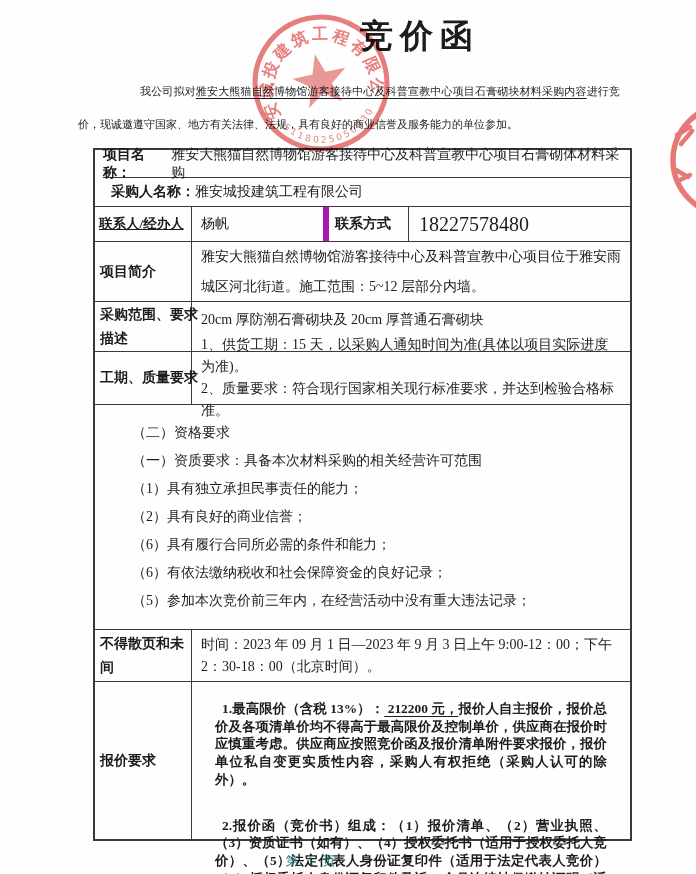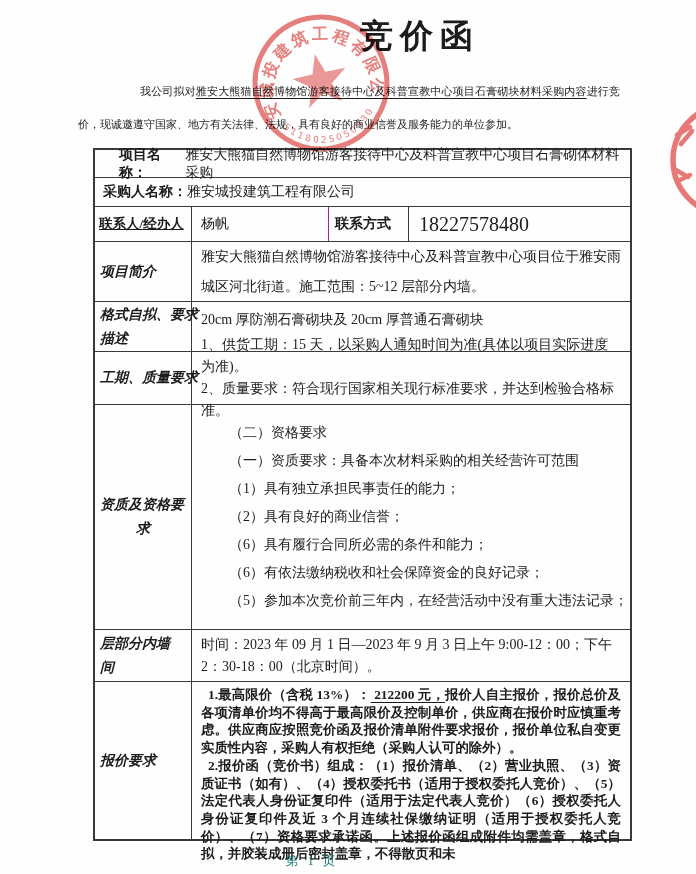--- a/index.html
+++ b/index.html
@@ -15,51 +15,51 @@
   .intro{
     position:absolute;left:78px;top:64px;width:542px;
     font-size:11px;line-height:33px;text-align:justify;text-indent:62px;
   }
   .u{ text-decoration:underline; text-underline-offset:3px; }
   .tbl{
     position:absolute;left:93px;top:148px;width:539px;
     border:2px solid #3a3a3a;box-sizing:border-box;background:transparent;
   }
   .row{display:flex;border-top:1px solid #3a3a3a;box-sizing:border-box;}
-  .row:first-child{border-top:none;margin-left:16px;}
+  .row:first-child{border-top:none;}
   .cell{box-sizing:border-box;font-size:14px;}
   .full{flex:1;display:flex;align-items:center;padding:0 8px;}
   .full b{font-weight:bold;}
   .lbl{
     flex:0 0 97px;width:97px;border-right:1px solid #3a3a3a;
     font-weight:bold;display:flex;flex-direction:column;justify-content:center;
-    padding:2px 5px;line-height:24px;font-style:italic;
+    padding:2px 5px;line-height:24px;
   }
   .lbl .ln{white-space:nowrap;}
   .lbl .ln.center{text-align:center;}
   .val{
     flex:1;display:flex;flex-direction:column;justify-content:center;
     padding:4px 9px;line-height:22px;
   }
   .val.top{justify-content:flex-start;padding-top:7px;}
-  .r1{height:27px;} .r2{height:29px;} .r3{height:35px;}
+  .r1{height:27px;} .r2{height:29px;margin-left:8px;} .r3{height:35px;}
   .r4{height:60px;} .r5{height:50px;} .r6{height:53px;}
   .r7{height:225px;} .r8{height:52px;} .r9{height:158px;}
   .c-person-l{flex:0 0 97px;border-right:1px solid #3a3a3a;font-weight:bold;
     display:flex;align-items:center;padding:0 4px;white-space:nowrap;font-size:13.5px;text-decoration:underline;}
-  .c-person-v{flex:0 0 137px;border-right:1px solid #a21caf;display:flex;align-items:center;padding:0 9px;}
+  .c-person-v{flex:0 0 137px;border-right:6px solid #a21caf;display:flex;align-items:center;padding:0 9px;}
   .c-phone-l{flex:0 0 80px;border-right:1px solid #3a3a3a;font-weight:bold;display:flex;align-items:center;padding:0 6px;white-space:nowrap;}
   .c-phone-v{flex:1;display:flex;align-items:center;padding:0 10px;font-size:20px;}
   .brief{line-height:30px;text-align:justify;}
   .qual .qline{height:28.1px;display:flex;align-items:center;padding-left:28px;white-space:nowrap;}
   .quote{
     font-weight:bold;font-size:13.4px;line-height:17.7px;text-align:justify;
     justify-content:flex-start;padding-top:4px;
   }
-  .quote p{margin:0;text-indent:7px;}
+  .quote p{margin:14px;text-indent:7px;}
   .footer{
     position:absolute;top:853px;left:0;width:624px;text-align:center;
     font-size:12.5px;letter-spacing:3px;color:#0f766e;
   }
   .stamp-main{position:absolute;left:246px;top:8px;width:150px;height:150px;
     mix-blend-mode:multiply;transform:rotate(-12deg);}
   .stamp-edge{position:absolute;left:656px;top:100px;width:40px;height:130px;
     mix-blend-mode:multiply;}
 </style>
 </head>
@@ -96,55 +96,51 @@
 
     <div class="row r4">
       <div class="cell lbl">
           <span class="ln">项目简介</span>
         </div>
       <div class="cell val brief">雅安大熊猫自然博物馆游客接待中心及科普宣教中心项目位于雅安雨城区河北街道。施工范围：5~12 层部分内墙。</div>
     </div>
 
     <div class="row r5">
       <div class="cell lbl">
-        <span class="ln">格式自拟、要求</span>
+        <span class="ln">采购范围、要求</span>
         <span class="ln">描述</span>
       </div>
       <div class="cell val top">20cm 厚防潮石膏砌块及 20cm 厚普通石膏砌块</div>
     </div>
 
     <div class="row r6">
       <div class="cell lbl">
           <span class="ln">工期、质量要求</span>
         </div>
       <div class="cell val">
         <div>1、供货工期：15 天，以采购人通知时间为准(具体以项目实际进度为准)。</div>
         <div>2、质量要求：符合现行国家相关现行标准要求，并达到检验合格标准。</div>
       </div>
     </div>
 
     <div class="row r7">
-      <div class="cell lbl">
-        <span class="ln">资质及资格要</span>
-        <span class="ln center">求</span>
-      </div>
       <div class="cell val qual">
         <div class="qline">（二）资格要求</div>
         <div class="qline">（一）资质要求：具备本次材料采购的相关经营许可范围</div>
         <div class="qline">（1）具有独立承担民事责任的能力；</div>
         <div class="qline">（2）具有良好的商业信誉；</div>
         <div class="qline">（6）具有履行合同所必需的条件和能力；</div>
         <div class="qline">（6）有依法缴纳税收和社会保障资金的良好记录；</div>
         <div class="qline">（5）参加本次竞价前三年内，在经营活动中没有重大违法记录；</div>
       </div>
     </div>
 
     <div class="row r8">
       <div class="cell lbl">
-        <span class="ln">层部分内墙</span>
+        <span class="ln">不得散页和未</span>
         <span class="ln">间</span>
       </div>
       <div class="cell val">时间：2023 年 09 月 1 日—2023 年 9 月 3 日上午 9:00-12：00；下午 2：30-18：00（北京时间）。</div>
     </div>
 
     <div class="row r9">
       <div class="cell lbl">
           <span class="ln">报价要求</span>
         </div>
       <div class="cell val quote">

